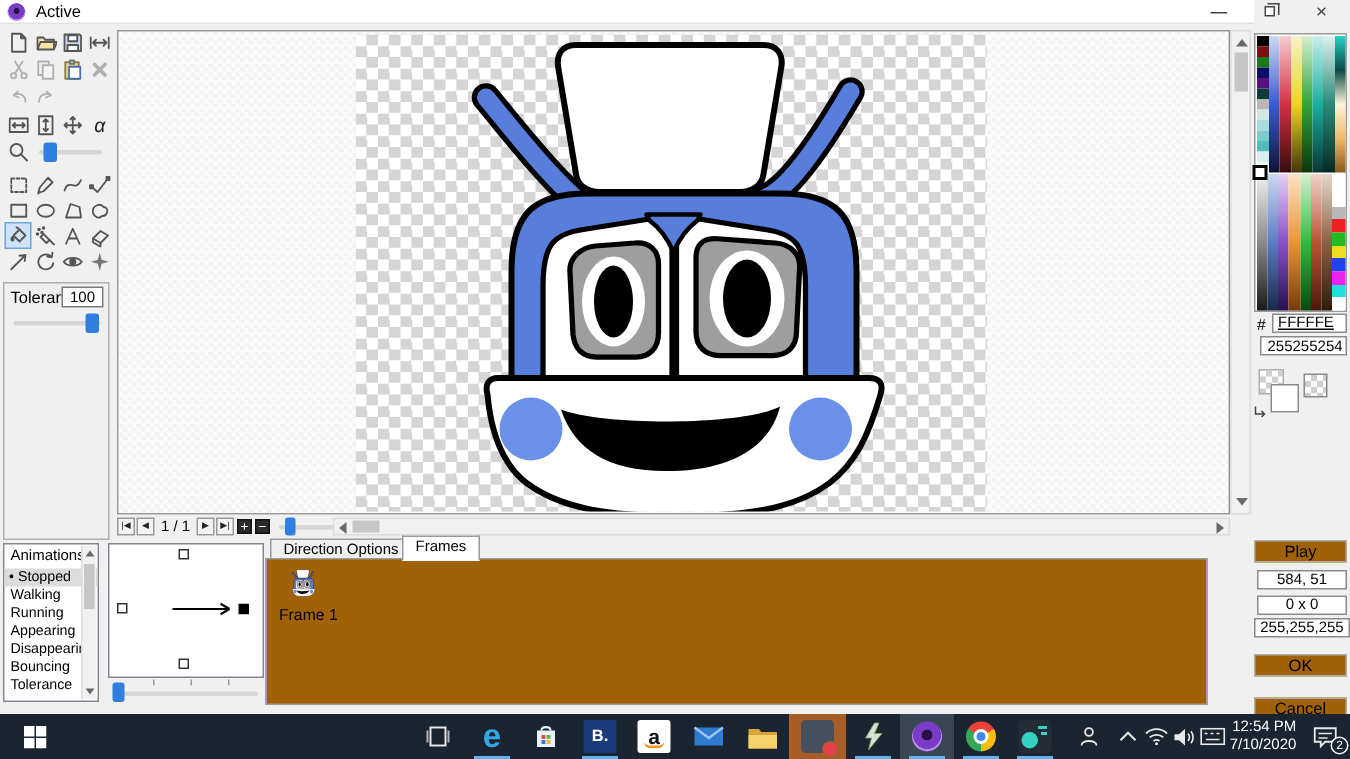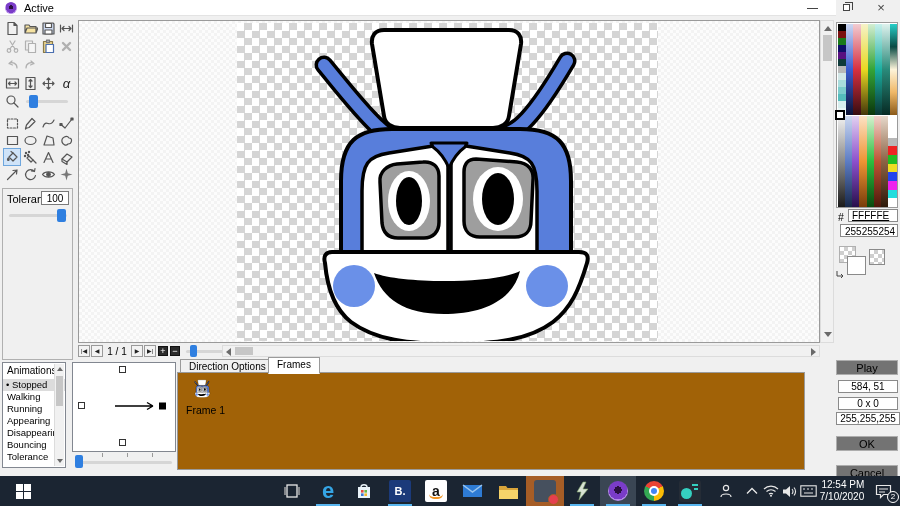--- a/index.html
+++ b/index.html
@@ -59,21 +59,21 @@
 
   
   .listbox { background:#fff; border:1px solid #828790; }
   .anim-item { height:12px; font-size:9.5px; line-height:12px; padding-left:4px; white-space:nowrap; color:#000; }
   .anim-item.sel { background:#dcdcdc; }
   .lb-scroll { position:absolute; right:1px; top:1px; width:10px; bottom:1px; background:#f1f1f1; border-left:1px solid #dcdcdc; }
   .handle { width:7px; height:7px; border:1.5px solid #333; background:#fff; }
   .tab { position:absolute; font-size:10px; padding:1px 8px; border:1px solid #9a9a9a; background:#f0f0f0; color:#000; height:15px; }
   .tab.active { background:#fff; border-bottom:1px solid #fff; height:17px; z-index:3; }
   .tabcontent { left:177px; top:372px; width:628px; height:98px; background:#a16207; border:1px solid #9a9a9a; }
-  .btn { border:1px solid #adadad; background:#737373; font-size:11px; text-align:center; color:#000; }
+  .btn { border:1px solid #adadad; background:#a16207; font-size:11px; text-align:center; color:#000; }
   .readout { border:1px solid #8a8a8a; background:#fff; font-size:10px; text-align:center; color:#000; }
   .lbl { font-size:10.5px; color:#000; }
 
   
   .taskbar { left:0; top:476px; width:900px; height:30px; background:#1b2532; }
   .tcell { position:absolute; top:0; width:36px; height:30px; display:flex; align-items:center; justify-content:center; }
   .underline { position:absolute; bottom:0; left:50%; transform:translateX(-50%); width:24px; height:2px; background:#58b6f0; }
   .searchbox { left:46px; top:0; width:224px; height:30px; background:#fff; border:1px solid #8a8a8a; }
   .search-input { position:absolute; left:32px; top:0; width:168px; height:28px; border:none; outline:none; font-size:12px; font-family:"Liberation Sans",sans-serif; color:#333; background:transparent; }
   .search-input::placeholder { color:#5c5c5c; }

